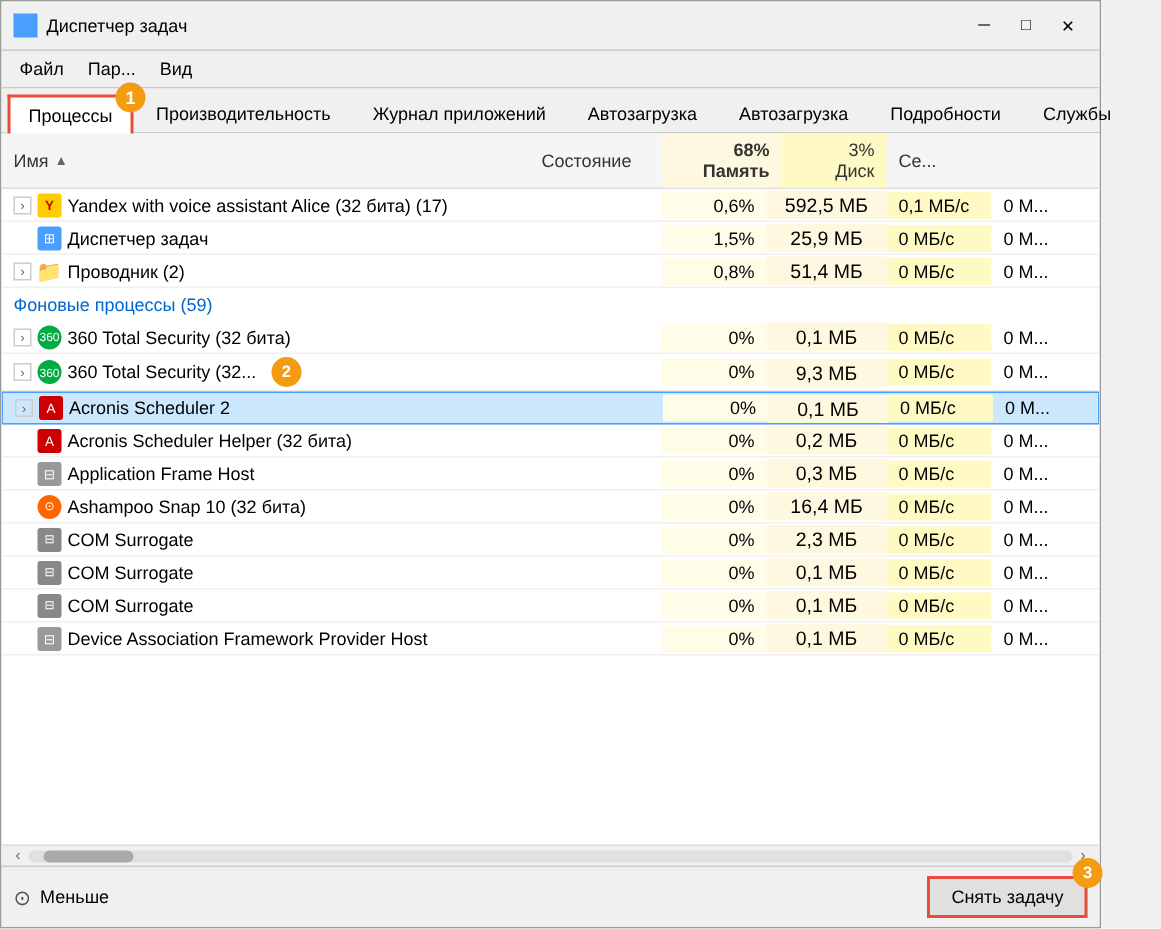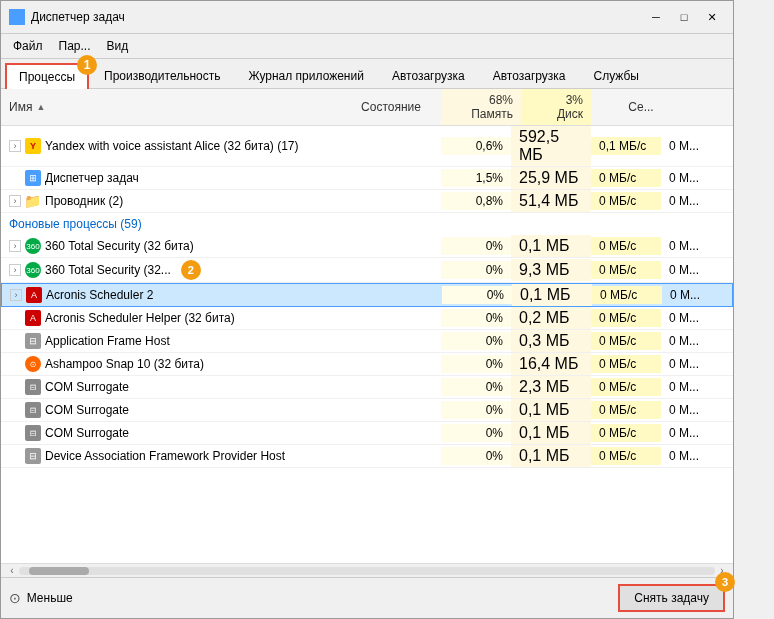--- a/index.html
+++ b/index.html
@@ -20,36 +20,36 @@
     .tabs { display: flex; border-bottom: 1px solid #ccc; background: #f0f0f0; padding: 0 4px; padding-top: 4px; }
     .tab { padding: 5px 12px; font-size: 12px; cursor: pointer; border: 1px solid transparent; border-bottom: none; margin-right: 2px; white-space: nowrap; }
     .tab.active { background: white; border-color: #ccc; border-bottom-color: white; margin-bottom: -1px; z-index: 1; }
 
     .content { flex: 1; background: white; display: flex; flex-direction: column; overflow: hidden; }
 
     .table-header { display: flex; align-items: center; border-bottom: 1px solid #ddd; background: #f5f5f5; min-height: 26px; }
     .col-name { flex: 0 0 340px; padding: 4px 8px; font-size: 12px; color: #333; cursor: pointer; display: flex; align-items: center; gap: 4px; }
     .col-state { flex: 0 0 100px; padding: 4px 8px; font-size: 12px; color: #333; text-align: center; }
     .col-cpu { flex: 0 0 70px; padding: 4px 8px; font-size: 12px; color: #333; text-align: right; }
-    .col-mem { flex: 0 0 80px; padding: 4px 8px; font-size: 12px; color: #333; text-align: right; }
+    .col-mem { flex: 0 0 80px; padding: 4px 8px; font-size: 12px; color: #333; text-align: right; font-weight: bold; }
     .col-disk { flex: 0 0 70px; padding: 4px 8px; font-size: 12px; color: #333; text-align: right; }
     .col-net { flex: 0 0 60px; padding: 4px 8px; font-size: 12px; color: #333; text-align: right; }
 
     .col-cpu-val { background: #fffde7; }
     .col-mem-val { background: #fff8e1; }
     .col-disk-val { background: #fff9c4; }
 
     .table-body { flex: 1; overflow-y: auto; overflow-x: hidden; }
 
     .row { display: flex; align-items: center; min-height: 22px; border-bottom: 1px solid #f0f0f0; cursor: pointer; }
 
     .row-name { flex: 0 0 340px; padding: 2px 8px; font-size: 12px; display: flex; align-items: center; gap: 4px; overflow: hidden; white-space: nowrap; }
     .row-state { flex: 0 0 100px; padding: 2px 8px; font-size: 12px; color: #666; text-align: center; }
     .row-cpu { flex: 0 0 70px; padding: 2px 8px; font-size: 12px; text-align: right; }
-    .row-mem { flex: 0 0 80px; padding: 2px 8px; font-size: 16px; text-align: left; }
+    .row-mem { flex: 0 0 80px; padding: 2px 8px; font-size: 13px; text-align: center; }
     .row-disk { flex: 0 0 70px; padding: 2px 8px; font-size: 12px; text-align: left; }
     .row-net { flex: 0 0 60px; padding: 2px 8px; font-size: 12px; text-align: left; }
 
     .section-header { padding: 4px 8px; font-size: 12px; color: #0066cc; font-weight: normal; background: white; }
 
     .expand-btn { width: 12px; height: 12px; display: flex; align-items: center; justify-content: center; font-size: 9px; color: #666; border: 1px solid #ccc; cursor: pointer; flex-shrink: 0; }
 
     .process-icon { width: 16px; height: 16px; flex-shrink: 0; display: flex; align-items: center; justify-content: center; }
 
     .scrollbar-area { height: 14px; background: #f0f0f0; border-top: 1px solid #ddd; display: flex; align-items: center; padding: 0 4px; }
@@ -112,20 +112,21 @@
 
   <div class="tabs">
     <div class="tab active highlighted-tab" style="position:relative;">
       <span>Процессы</span>
       <span class="circle-num" style="position:absolute;top:-10px;right:-10px;font-size:12px;width:20px;height:20px;">1</span>
     </div>
     <div class="tab">Производительность</div>
     <div class="tab">Журнал приложений</div>
     <div class="tab">Автозагрузка</div>
     <div class="tab">Автозагрузка</div>
+    <div class="tab">Подробности</div>
     <div class="tab">Службы</div>
   </div>
 
   <div class="content">
 
     <div class="table-header">
       <div class="col-name">
         <span>Имя</span>
         <span class="sort-arrow">▲</span>
       </div>
@@ -133,21 +134,21 @@
         <span>Состояние</span>
       </div>
       <div class="col-mem col-mem-val" style="text-align:right;">
         <div>68%</div>
         <div>Память</div>
       </div>
       <div class="col-disk col-disk-val" style="text-align:right;">
         <div>3%</div>
         <div>Диск</div>
       </div>
-      <div class="col-net" style="text-align:center;margin-left:20px;">
+      <div class="col-net" style="text-align:left;">
         <span>Се...</span>
       </div>
     </div>
 
     <div class="table-body">
 
       <div class="row">
         <div class="row-name">
           <div class="expand-btn">›</div>
           <div class="process-icon icon-yandex">Y</div>

